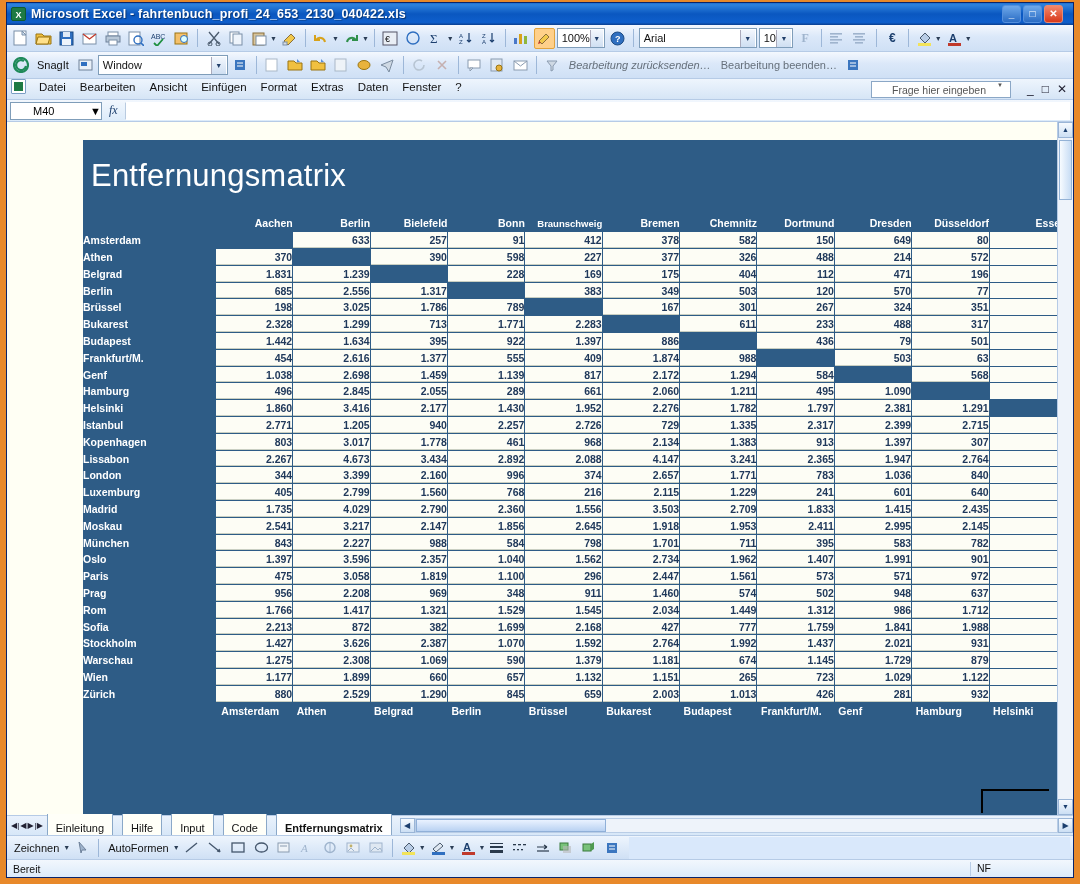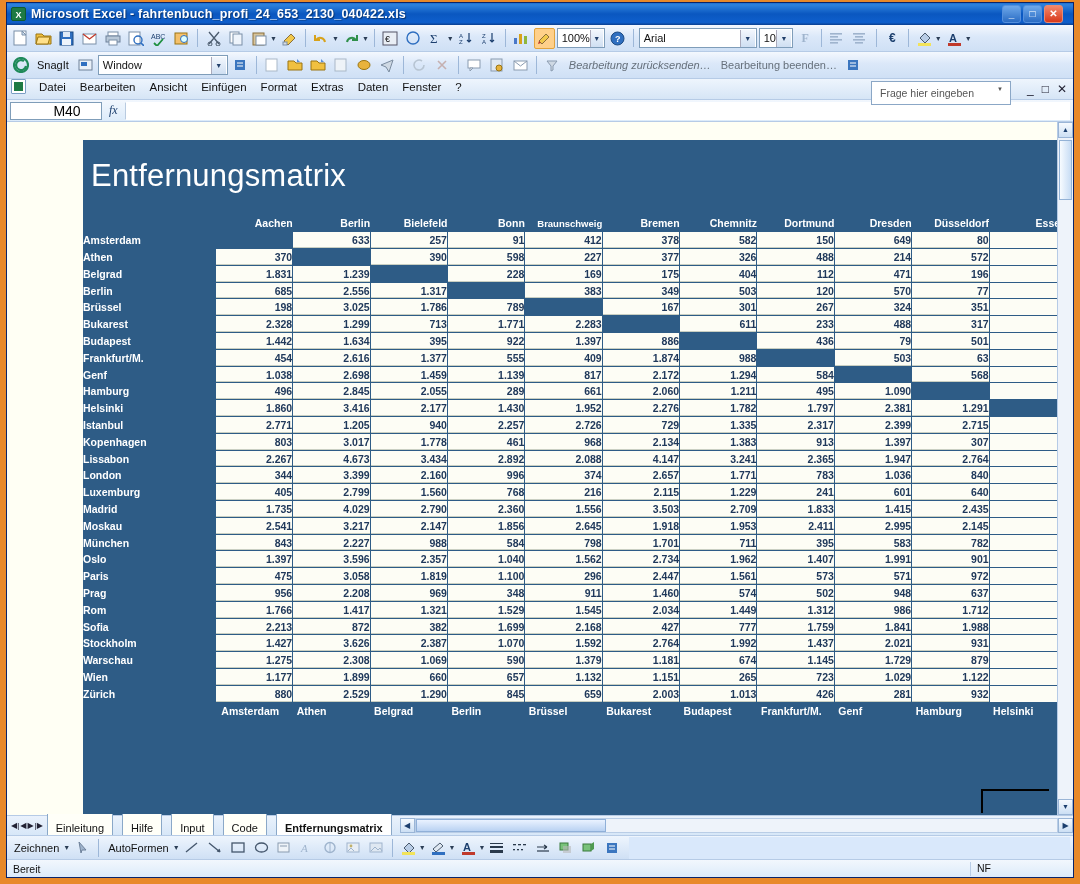--- a/index.html
+++ b/index.html
@@ -84,38 +84,38 @@
     position:relative;
   }
   .menu-doc-icon { width:15px;height:15px;background:#fff;border:1px solid #7a9ec4;
     position:relative;margin-right:6px;border-radius:1px;}
   .menu-doc-icon:after{content:"";position:absolute;left:2px;top:2px;width:9px;height:9px;
     background:#1e7a44;}
   .menu-item {
     font-size:11.5px; color:#111; padding:2px 7px; white-space:nowrap;
   }
   .ask-box {
-    position:absolute; right:62px; top:2px; width:140px; height:24px;
+    position:absolute; right:62px; top:2px; width:140px; height:17px;
     background:#fff; border:1px solid #8ba7c6; display:flex; align-items:center;
-    font-size:10.5px; color:#555; padding-left:8px; justify-content:space-between;
+    font-size:10.5px; color:#555; padding-left:20px; justify-content:space-between;
   }
   .ask-box .cb-arrow { width:13px;height:15px;font-size:6px; }
   .win-minibtns { position:absolute; right:6px; top:3px; display:flex; gap:8px;
     font-size:12px; color:#223; align-items:center; }
 
   
   .formulabar {
     flex:0 0 auto; height:22px; display:flex; align-items:center;
     background:linear-gradient(180deg,#f2f7fd,#dcebfa);
     border-bottom:1px solid #b6cbe6; padding:1px 3px; gap:3px;
   }
   .namebox {
     width:92px; height:18px; background:#fff; border:1px solid #7f9db9;
     display:flex; align-items:center; justify-content:space-between;
-    font-size:14px; color:#000; padding-left:22px; position:relative;flex-direction:column;
+    font-size:11px; color:#000; padding-left:22px; position:relative;
   }
   .fx { font-style:italic; font-size:12px; color:#1c3f6e; font-family:"Liberation Serif",serif;
     padding:0 4px; }
   .formula-input { flex:1 1 auto; height:18px; background:#fff; border:1px solid #fff;
     border-left:1px solid #b9cbe0; }
 
   
   .sheet-area {
     flex:1 1 auto; position:relative; background:#fffff4; overflow:hidden;
   }

